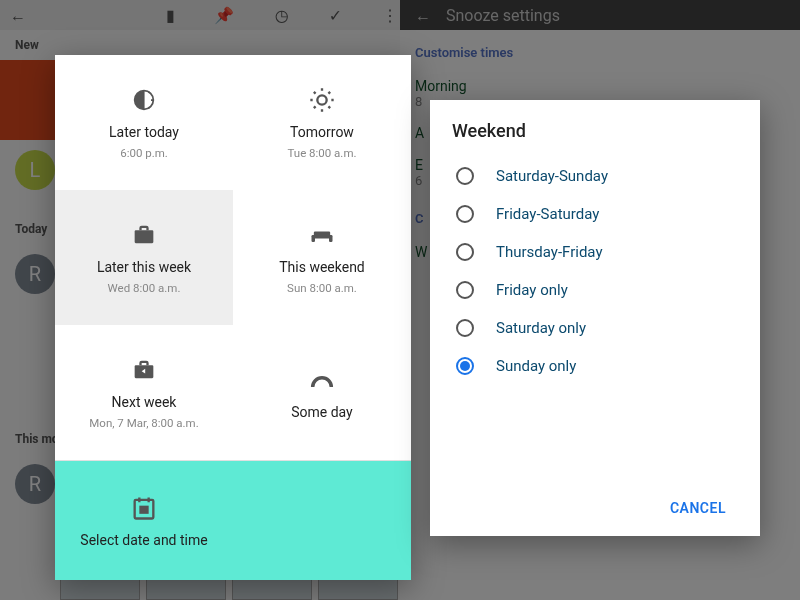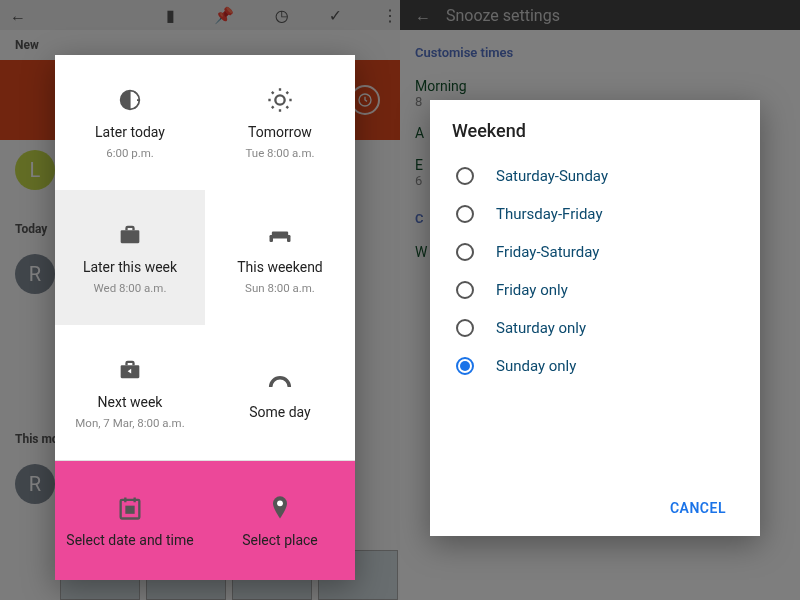--- a/index.html
+++ b/index.html
@@ -17,31 +17,31 @@
   .av-r { background: #808a96; color:#fff; text-align:center; line-height:40px; font-size:20px;}
   .customise { color:#5472c4; font-weight:600; font-size:13px; padding:15px 15px 10px; }
   .setting-row { padding:8px 15px; }
   .setting-label { font-size:14px; color:#14532d; }
   .setting-value { font-size:13px; color:#888; }
   .thumbs { position:absolute; bottom:0; left:60px; display:flex; gap:6px; }
   .thumbs div { width:80px; height:50px; background:#cfd8dc; border:1px solid #aaa; }
 
   
   .snooze-picker {
-    position: absolute; left: 55px; top: 55px; width: 300px; height: 525px;
+    position: absolute; left: 55px; top: 55px; width: 356px; height: 525px;
     background: #fff; box-shadow: 0 8px 30px rgba(0,0,0,0.35); z-index: 10;
     display: flex; flex-direction: column;
   }
   .picker-grid { flex:1; display:grid; grid-template-columns: 1fr 1fr; grid-template-rows: repeat(3,1fr); }
   .picker-cell { display:flex; flex-direction:column; align-items:center; justify-content:center; gap:6px; cursor:pointer; }
   .picker-cell.selected { background:#eee; }
   .picker-title { font-size:14px; color:#222; }
   .picker-sub { font-size:11.5px; color:#888; }
   .picker-icon svg { width:28px; height:28px; fill:#555; }
-  .picker-bottom { display:grid; grid-template-columns:1fr 1fr; border-top:1px solid #e0e0e0; height:120px; background:#ec4899;}
+  .picker-bottom { display:grid; grid-template-columns:1fr 1fr; border-top:1px solid #e0e0e0; height:120px; background:#5eead4;}
   .picker-bottom .picker-cell { }
 
   
   .weekend-dialog {
     position:absolute; left:430px; top:100px; width:330px; height:436px;
     background:#fff; box-shadow:0 8px 30px rgba(0,0,0,0.35); z-index:10;
     padding:20px 22px 12px; display:flex; flex-direction:column;
   }
   .weekend-title { font-size:18px; font-weight:500; color:#222; margin-bottom:16px; }
   .radio-row { display:flex; align-items:center; gap:22px; padding:10px 4px; cursor:pointer; }
@@ -179,44 +179,37 @@
     </div>
   <div class="picker-bottom" id="picker-bottom">
       <div class="picker-cell">
         <span class="picker-icon"><svg viewBox="0 0 24 24">
             <rect x="4" y="5" width="16" height="16" rx="1" fill="none" stroke="#555" stroke-width="2"></rect>
             <rect x="8" y="10" width="8" height="7" fill="#555"></rect>
             <path d="M8 3v4M16 3v4" stroke="#555" stroke-width="2"></path>
           </svg></span>
         <span class="picker-title">Select date and time</span>
       </div>
-      <div class="picker-cell">
-        <span class="picker-icon"><svg viewBox="0 0 24 24">
-            <path d="M12 2a6 6 0 00-6 6c0 4.5 6 13 6 13s6-8.5 6-13a6 6 0 00-6-6z"></path>
-            <circle cx="12" cy="8" r="2.5" fill="#fff"></circle>
-          </svg></span>
-        <span class="picker-title">Select place</span>
-      </div>
     </div>
 </div>
 
 <div class="weekend-dialog">
   <div class="weekend-title">Weekend</div>
   <div id="weekend-options">
       <div class="radio-row">
         <span class="radio-outer"></span>
         <span class="radio-label">Saturday-Sunday</span>
       </div>
       <div class="radio-row">
         <span class="radio-outer"></span>
+        <span class="radio-label">Friday-Saturday</span>
+      </div>
+      <div class="radio-row">
+        <span class="radio-outer"></span>
         <span class="radio-label">Thursday-Friday</span>
-      </div>
-      <div class="radio-row">
-        <span class="radio-outer"></span>
-        <span class="radio-label">Friday-Saturday</span>
       </div>
       <div class="radio-row">
         <span class="radio-outer"></span>
         <span class="radio-label">Friday only</span>
       </div>
       <div class="radio-row">
         <span class="radio-outer"></span>
         <span class="radio-label">Saturday only</span>
       </div>
       <div class="radio-row selected">

